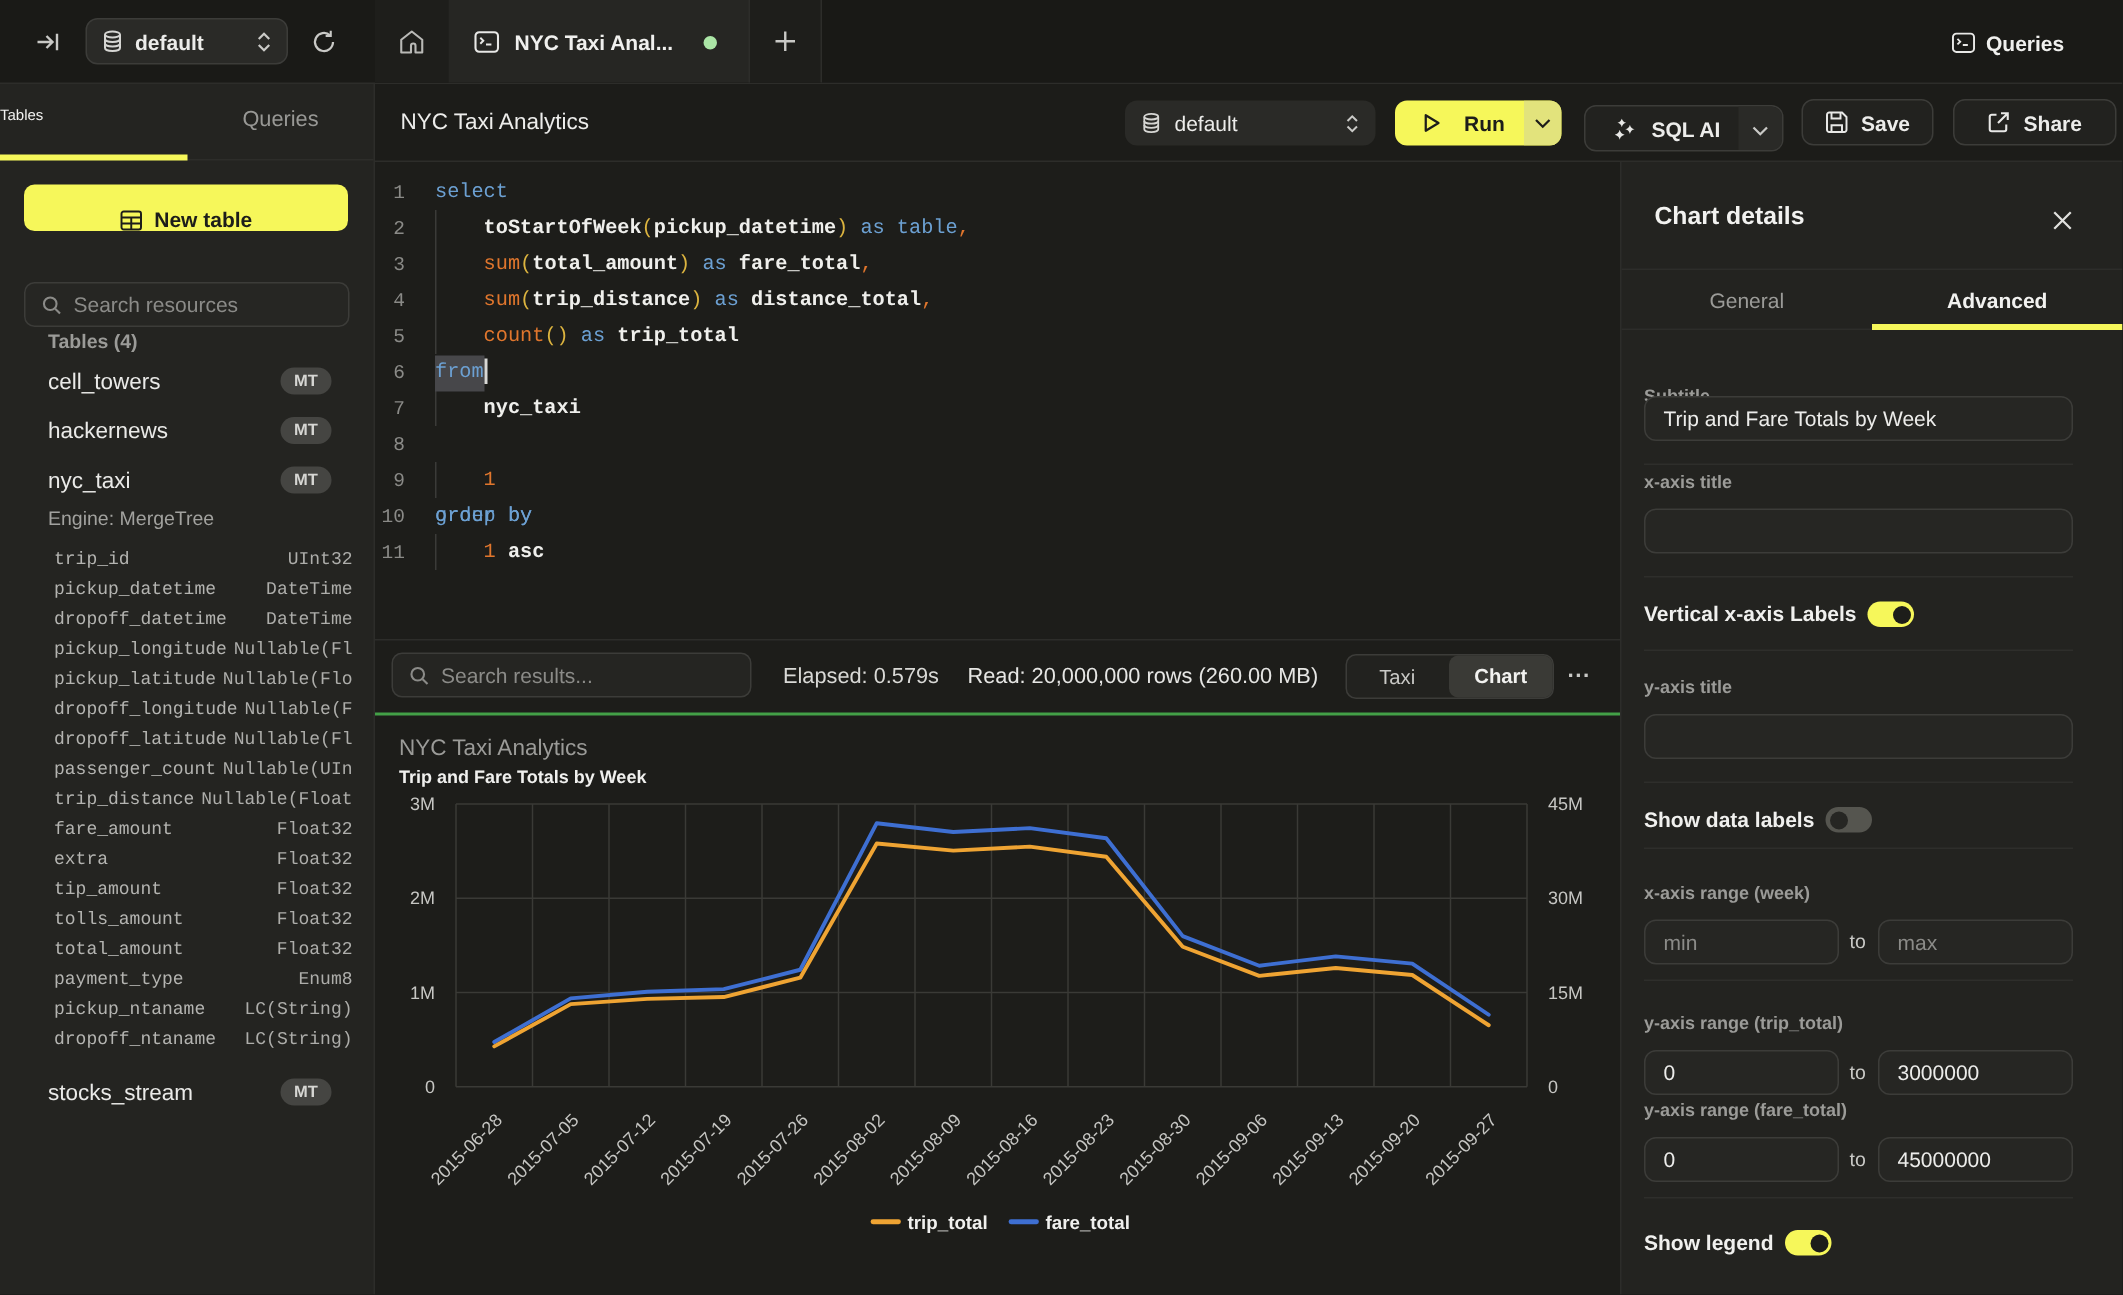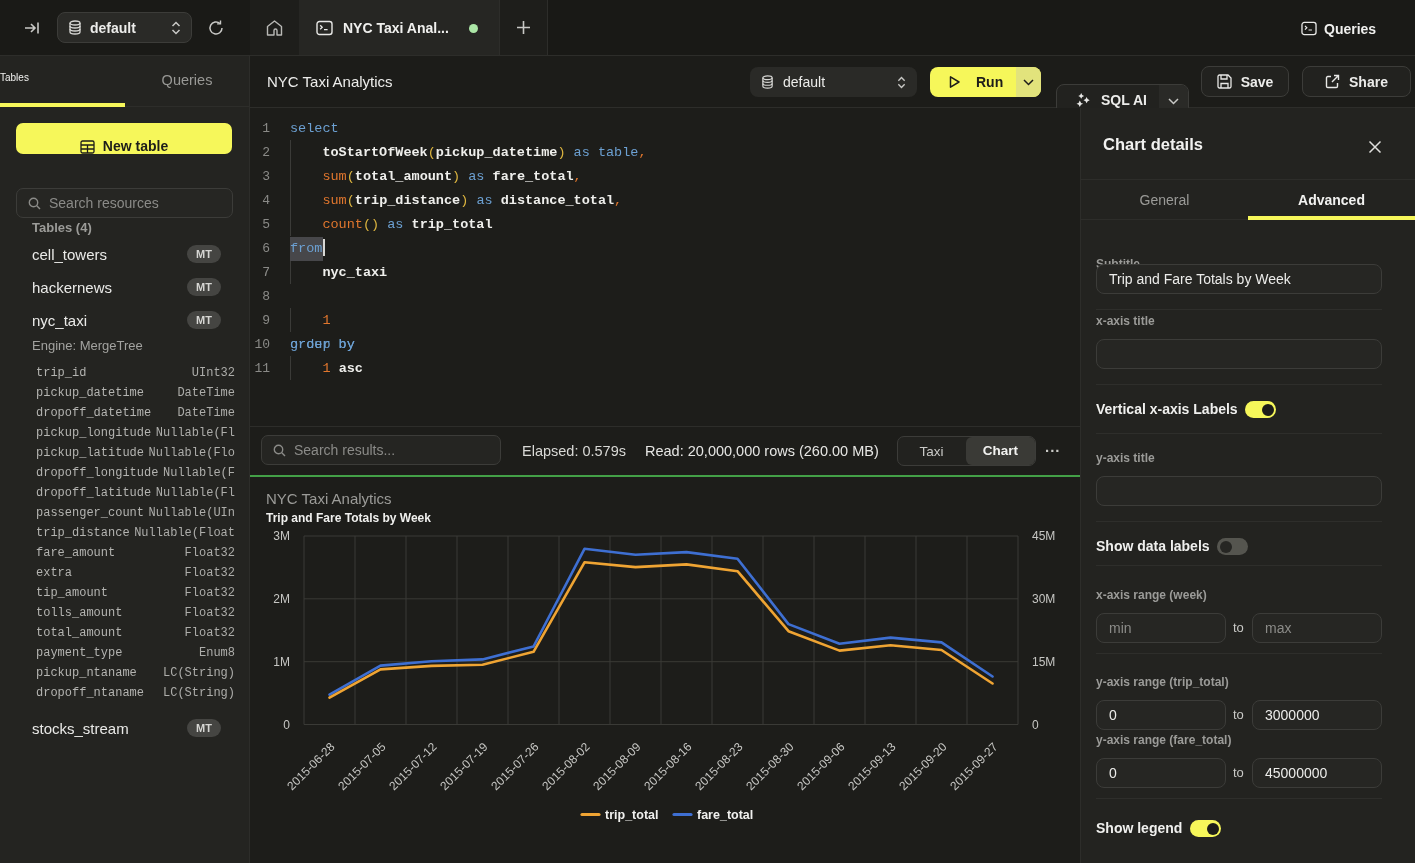--- a/index.html
+++ b/index.html
@@ -169,21 +169,21 @@
 <div style="position:absolute;right:0;top:0;width:25px;height:30px;background:#e2e37c;"></div>
 <svg style="position:absolute;left:18px;top:8px;" width="13" height="14" viewBox="0 0 13 14" fill="none" stroke="#1d1d1a" stroke-width="1.5">
       <path d="M2.5 1.8v10.4L11 7z" stroke-linejoin="round"></path>
     </svg>
 <div style="position:absolute;left:46px;top:7px;color:#1d1d1a;font-size:14px;font-weight:bold;text-align:center;">Run</div>
 <svg style="position:absolute;right:7px;top:12px;" width="11" height="7" viewBox="0 0 11 7" fill="none" stroke="#1d1d1a" stroke-width="1.5">
       <path d="M1 1l4.5 4.5L10 1"></path>
     </svg>
 </div>
 
-<div class="btn" style="left:1056px;top:84px;width:133px;height:31px;padding:0;">
+<div class="btn" style="left:1056px;top:70px;width:133px;height:31px;padding:0;">
 <div style="position:absolute;right:0;top:0;width:29px;height:29px;background:#2a2a27;border-radius:0 7px 7px 0;"></div>
 <svg style="position:absolute;left:19px;top:8px;" width="15" height="15" viewBox="0 0 15 15" fill="#e8e8e6">
       <path d="M5.2,0.0 Q5.722,2.378 8.1,2.9 Q5.722,3.4219999999999997 5.2,5.8 Q4.678,3.4219999999999997 2.3000000000000003,2.9 Q4.678,2.378 5.2,0.0 Z"></path>
       <path d="M10.6,4.1 Q11.158,6.642 13.7,7.2 Q11.158,7.758 10.6,10.3 Q10.042,7.758 7.5,7.2 Q10.042,6.642 10.6,4.1 Z"></path>
       <path d="M3.8,7.500000000000001 Q4.394,10.206000000000001 7.1,10.8 Q4.394,11.394 3.8,14.100000000000001 Q3.206,11.394 0.5,10.8 Q3.206,10.206000000000001 3.8,7.500000000000001 Z"></path>
     </svg>
 <div style="position:absolute;left:44px;top:7px;color:#ececea;font-size:14px;font-weight:bold;">SQL AI</div>
 <svg style="position:absolute;right:9px;top:13px;" width="11" height="7" viewBox="0 0 11 7" fill="none" stroke="#c9c9c6" stroke-width="1.5">
       <path d="M1 1l4.5 4.5L10 1"></path>
     </svg>

